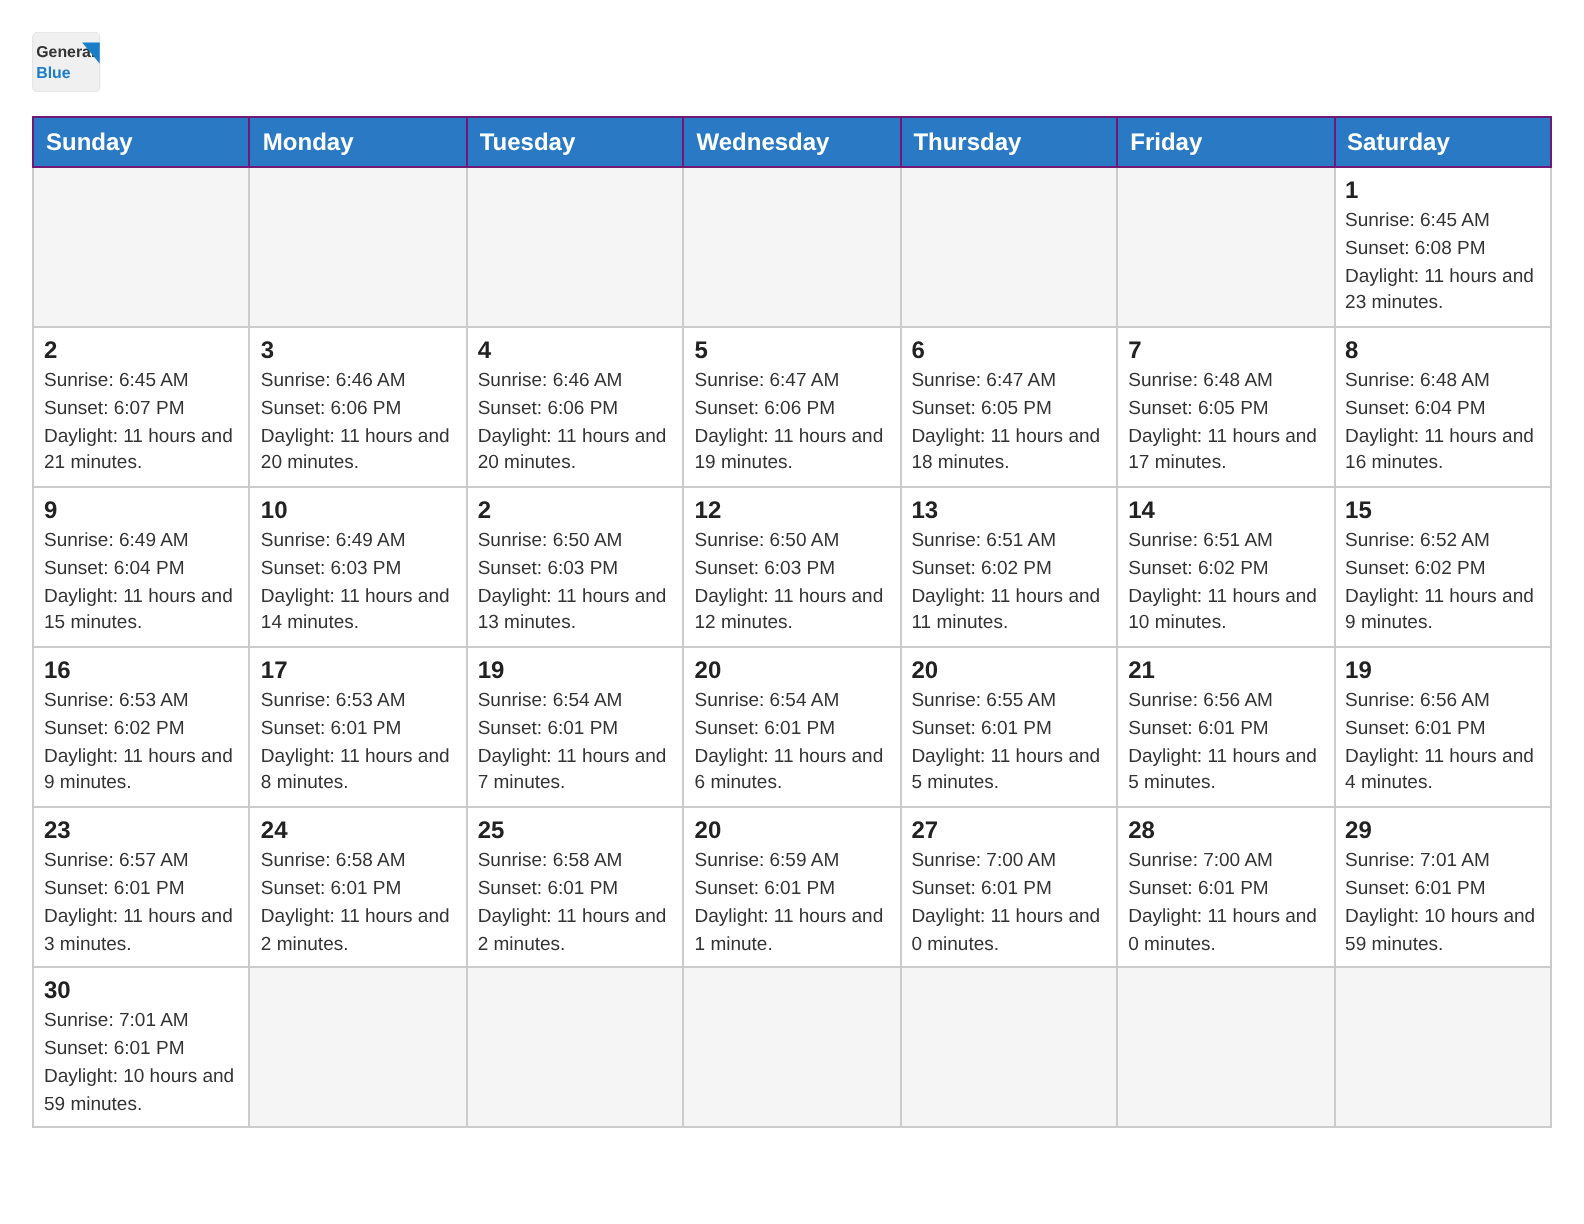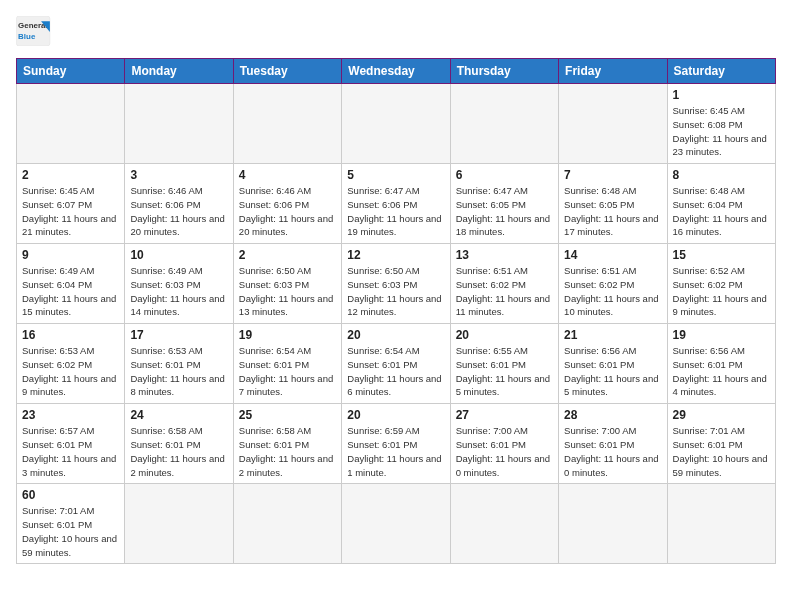--- a/index.html
+++ b/index.html
@@ -239,21 +239,21 @@
           <span class="day-number">28</span>
           <div class="day-info">Sunrise: 7:00 AM<br>Sunset: 6:01 PM<br>Daylight: 11 hours and 0 minutes.</div>
         </td>
         <td>
           <span class="day-number">29</span>
           <div class="day-info">Sunrise: 7:01 AM<br>Sunset: 6:01 PM<br>Daylight: 10 hours and 59 minutes.</div>
         </td>
       </tr>
       <tr class="last-row">
         <td>
-          <span class="day-number">60</span>
+          <span class="day-number">30</span>
           <div class="day-info">Sunrise: 7:01 AM<br>Sunset: 6:01 PM<br>Daylight: 10 hours and 59 minutes.</div>
         </td>
         <td class="empty"></td>
         <td class="empty"></td>
         <td class="empty"></td>
         <td class="empty"></td>
         <td class="empty"></td>
         <td class="empty"></td>
       </tr>
     </tbody>

